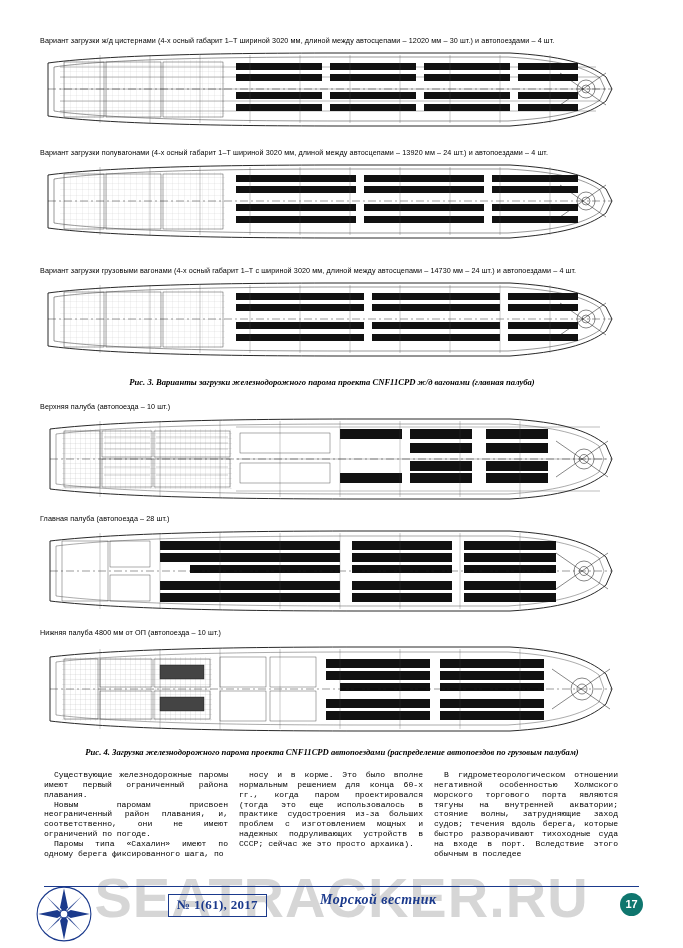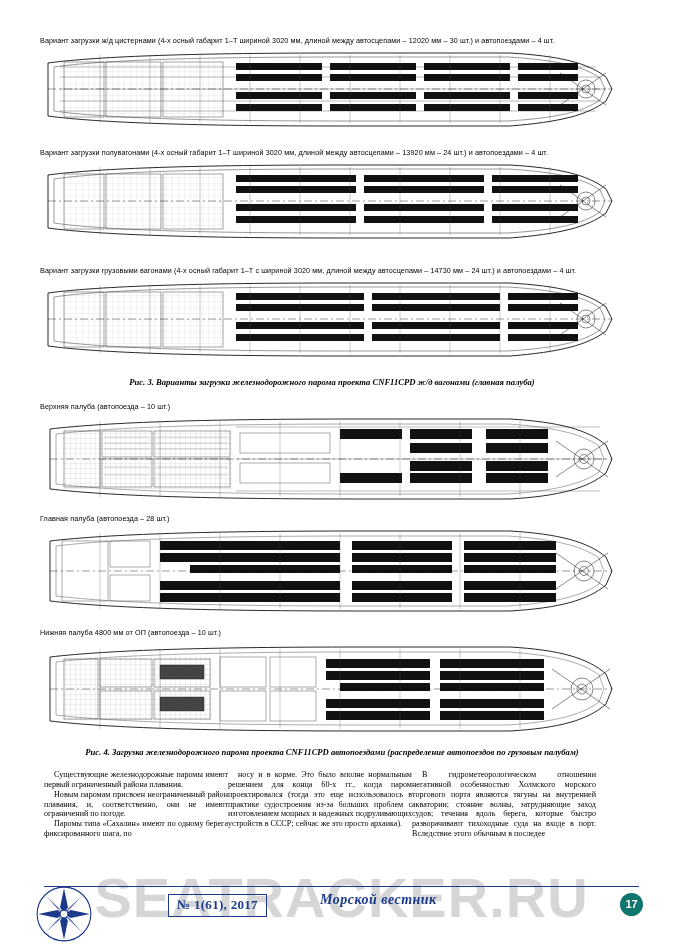--- a/index.html
+++ b/index.html
@@ -61,20 +61,22 @@
   .deck-svg { display:block; width:100%; height:100%; }
 
   
   .cols {
     position: absolute;
     left: 44px;
     top: 770px;
     width: 575px;
     height: 120px;
     display: flex;
+    gap: 11px;
+    font-family: Liberation Mono, monospace;
   }
   .col {
     width: 184px;
     font-size: 8.1px;
     line-height: 1.22;
     text-align: justify;
     hyphens: auto;
   }
   .col p { margin: 0; text-indent: 10px; }
 

